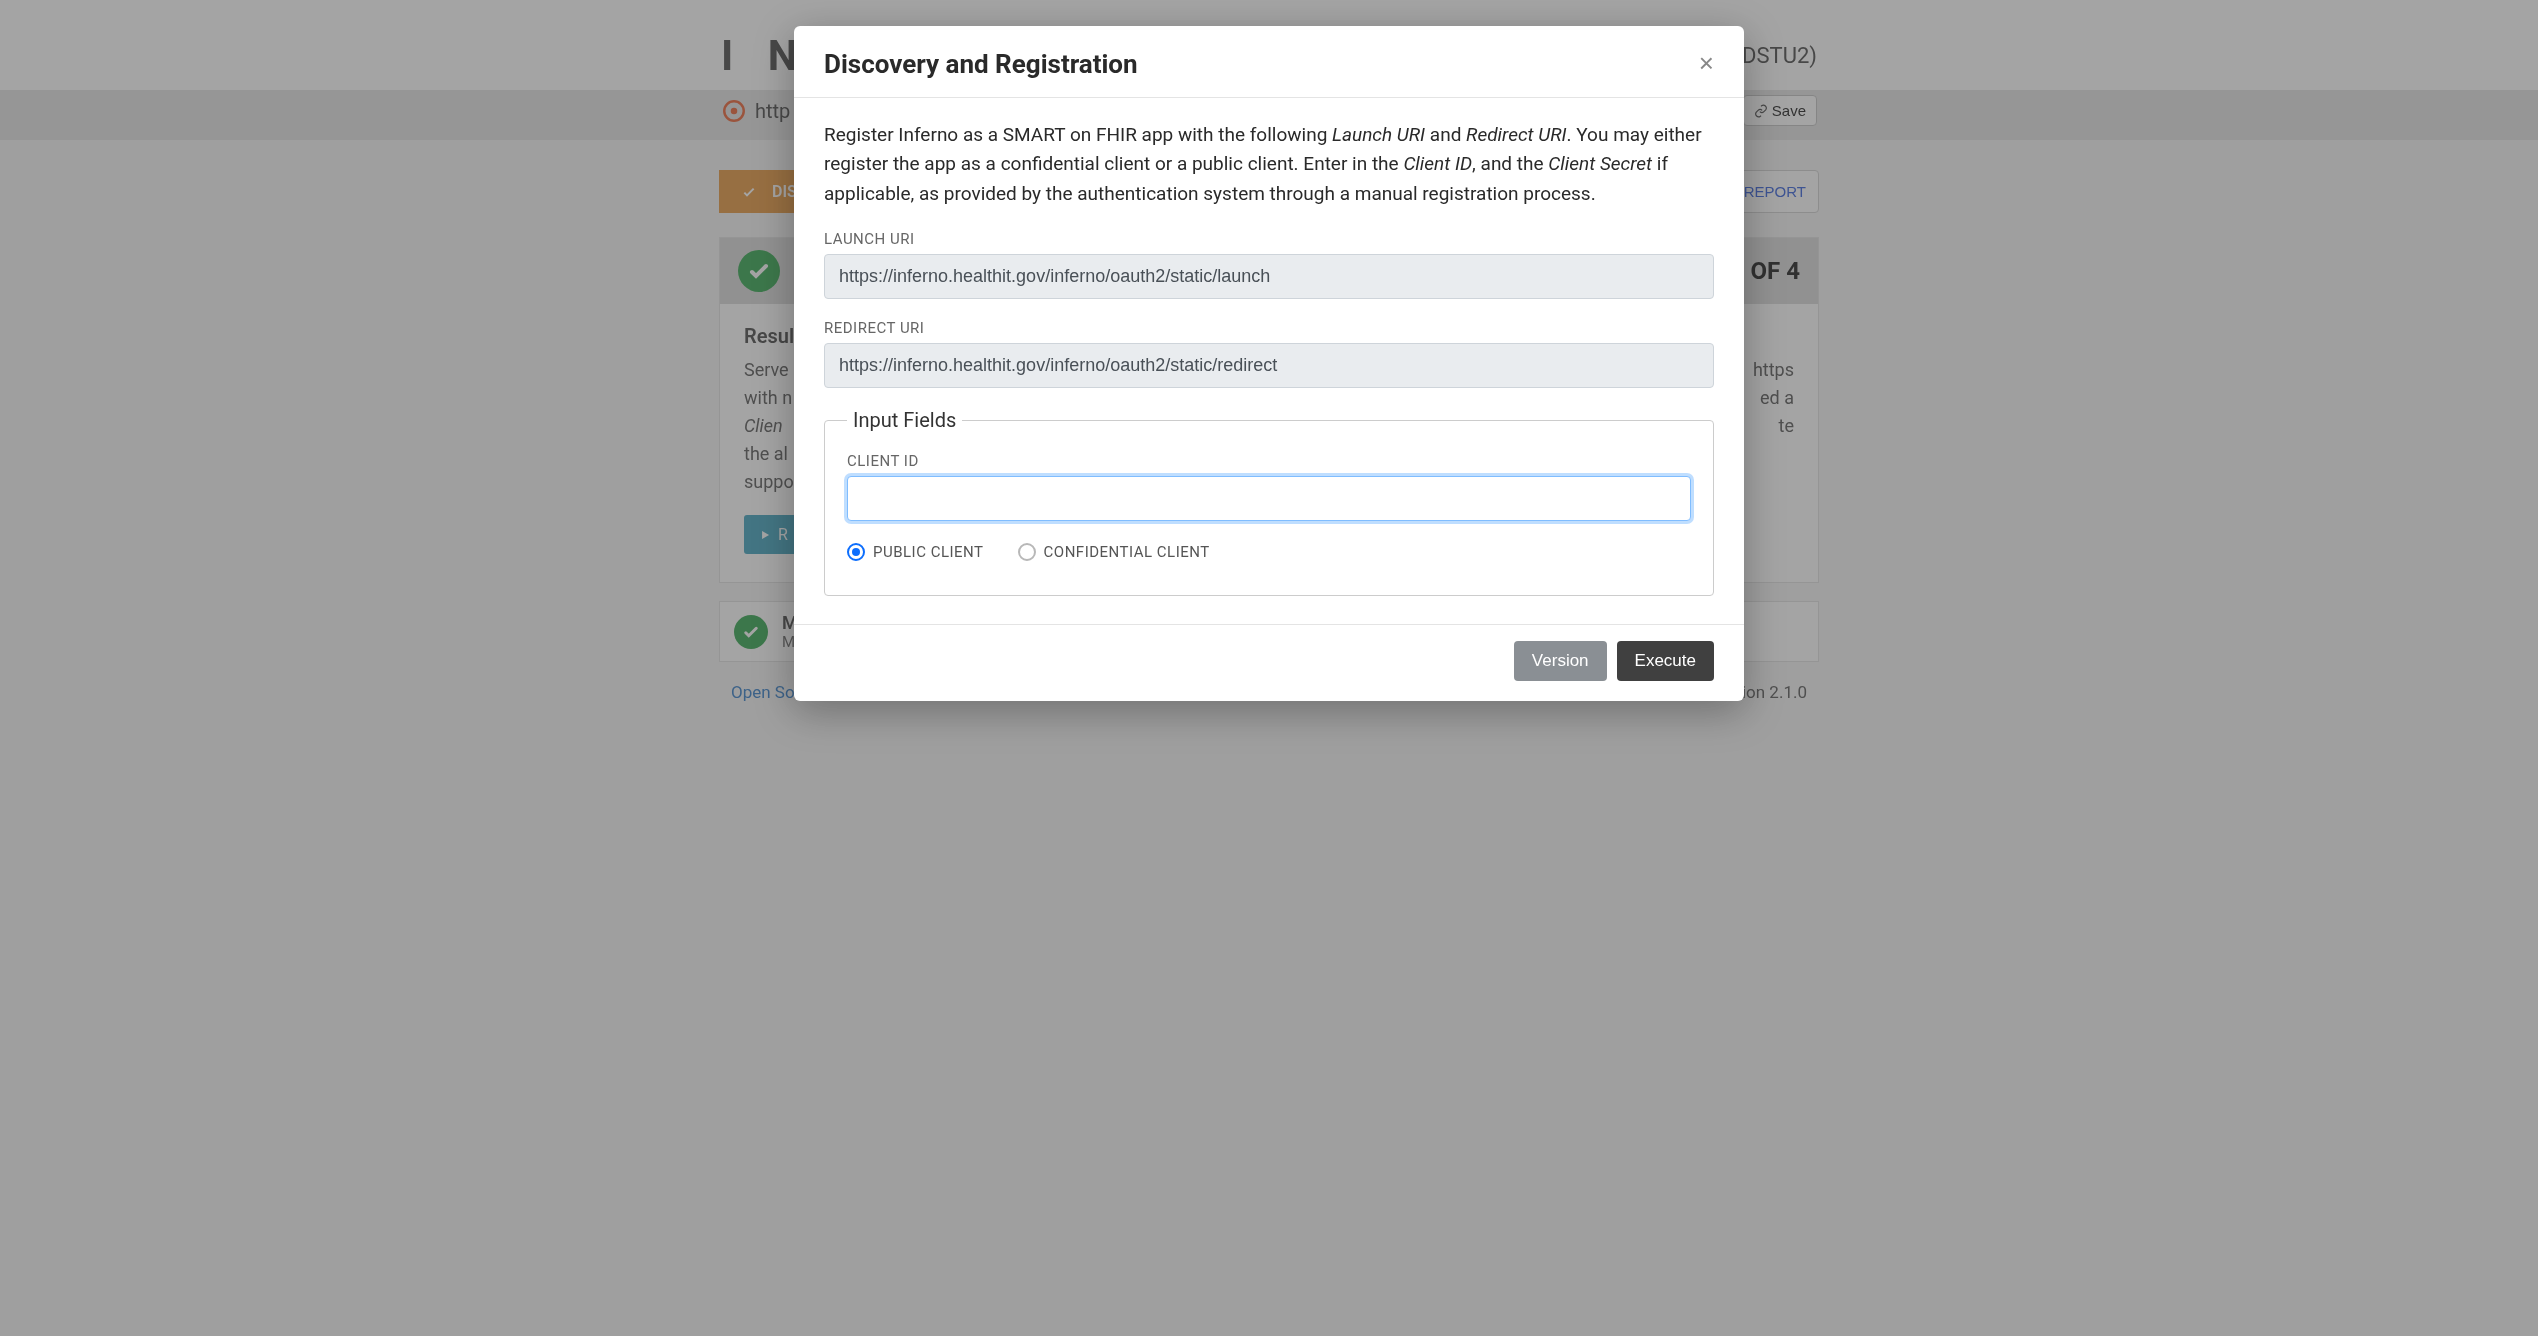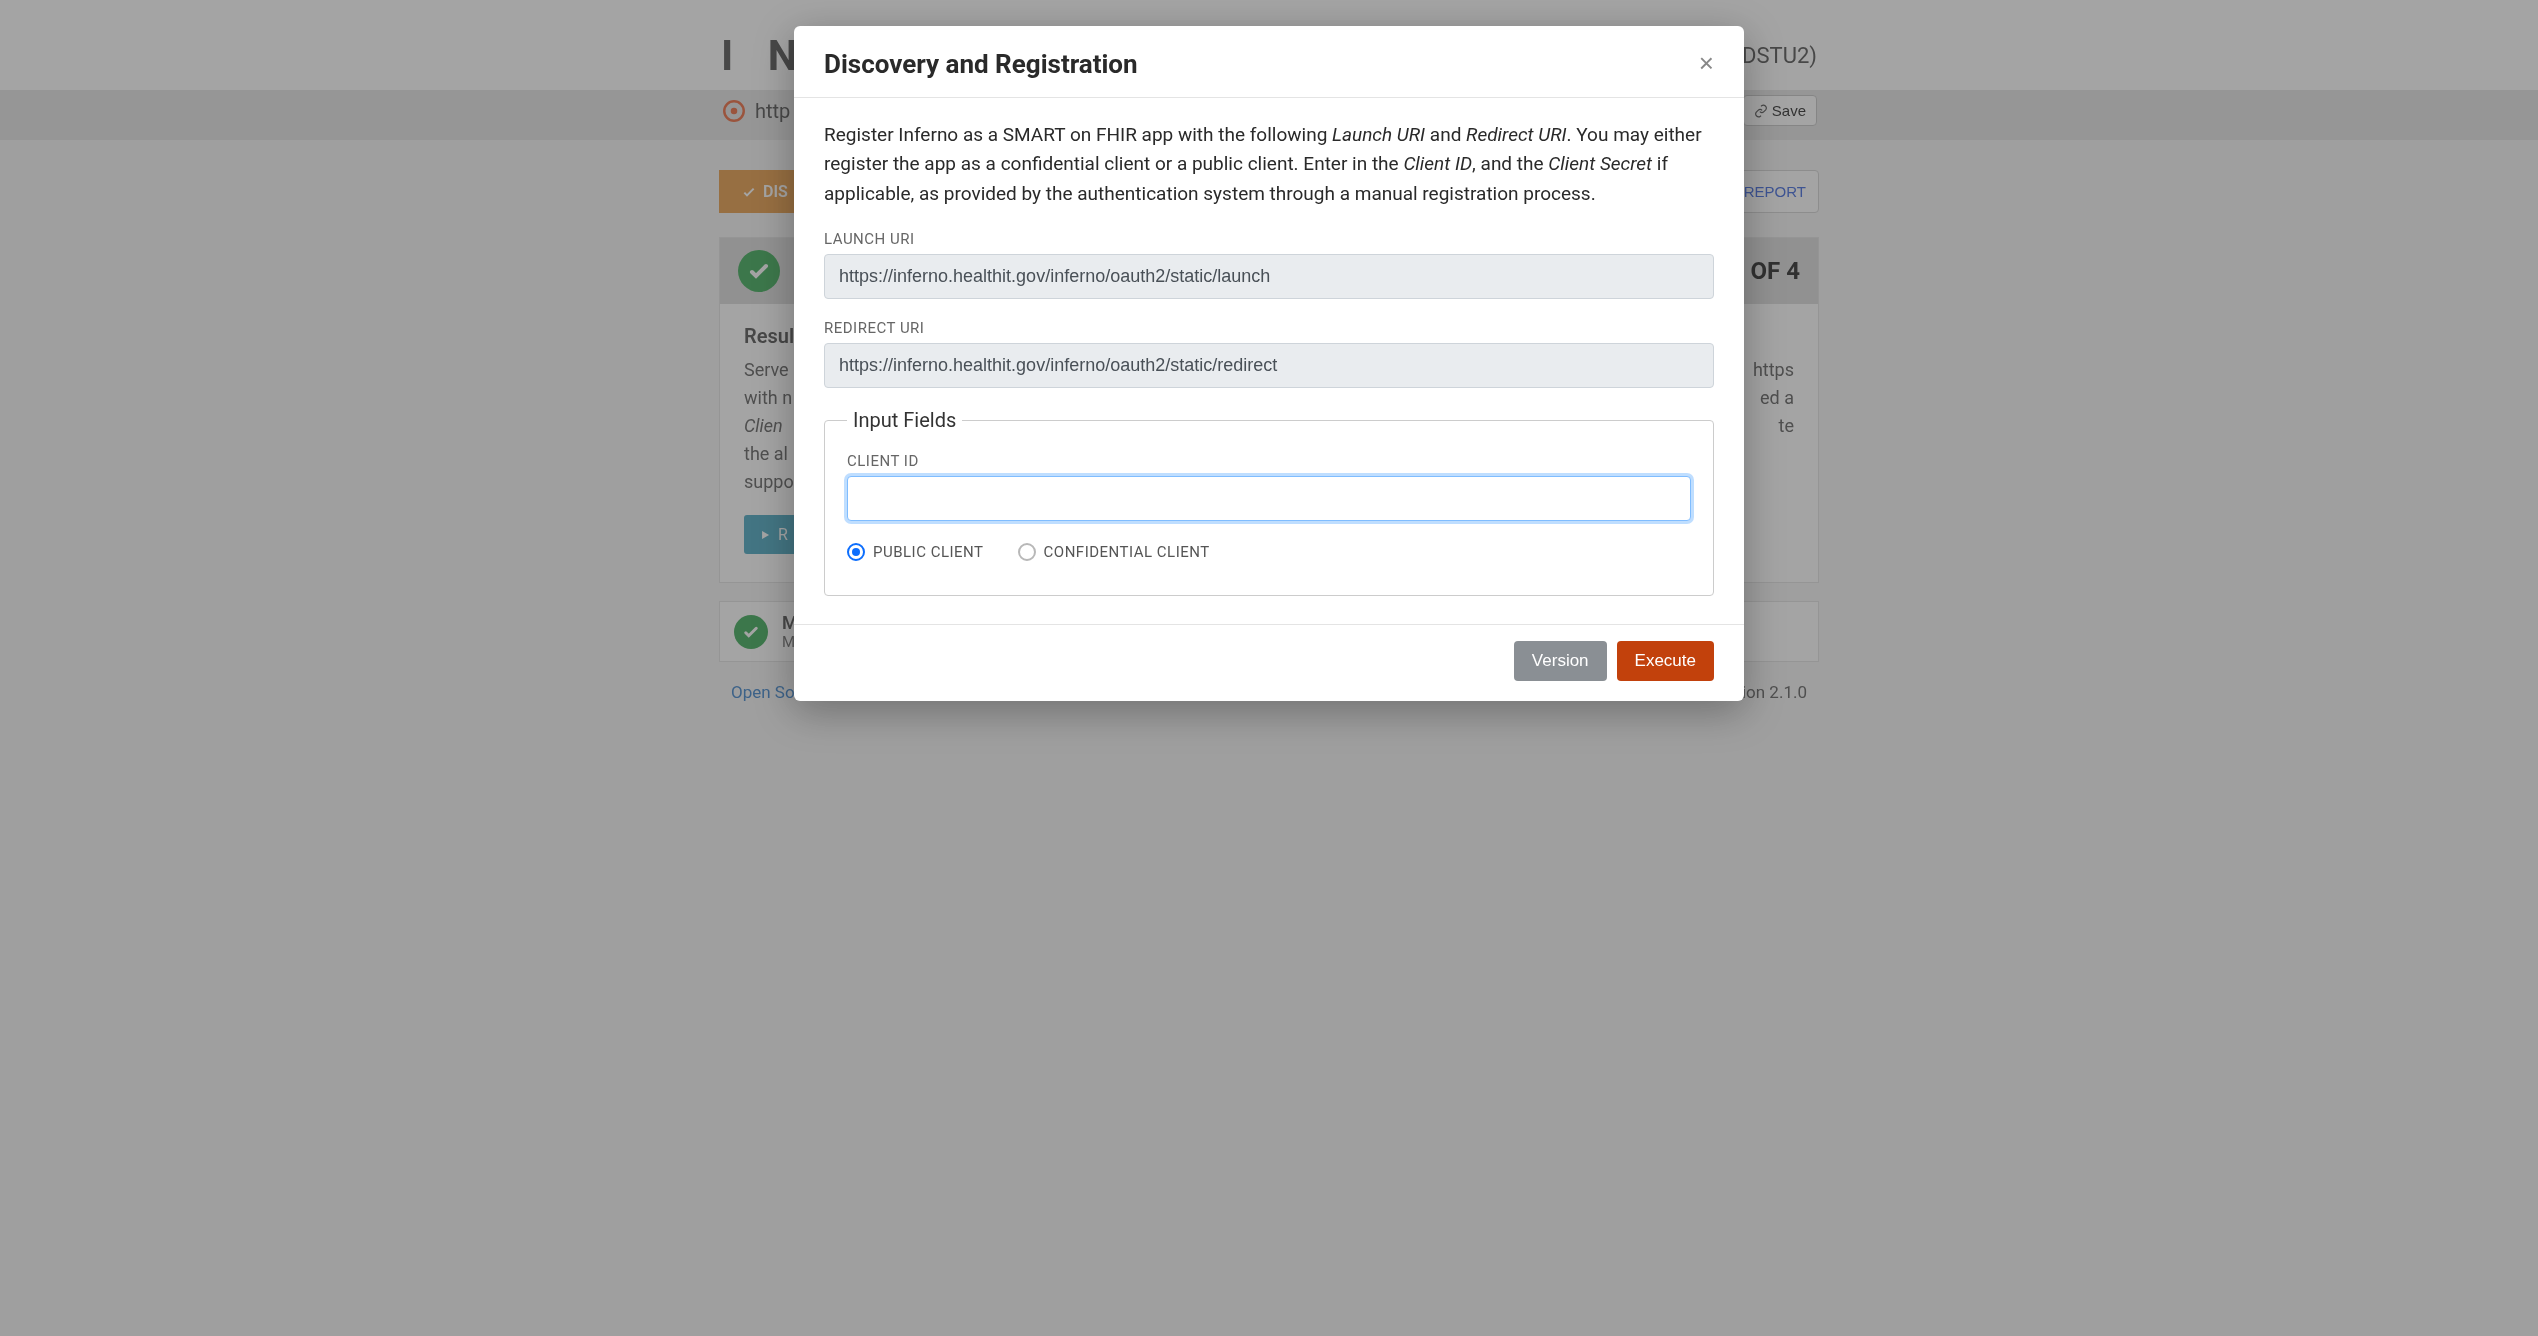--- a/index.html
+++ b/index.html
@@ -16,21 +16,21 @@
   .bg-logo-text { font-size: 42px; font-weight: 700; letter-spacing: 12px; color: #333; }
   .bg-flame { width: 70px; height: 70px; margin-left: -8px; }
   .bg-dstu { font-size: 22px; font-weight: 400; color: #333; margin-left: auto; }
 
   .bg-urlrow { position: absolute; top: -45px; left: 0; right: 0; display: flex; align-items: center; gap: 8px; padding: 0 12px; }
   .bg-urlicon { width: 26px; height: 26px; }
   .bg-url { font-size: 20px; color: #333; }
   .bg-save { margin-left: auto; border: 1px solid #bbb; background: #fff; border-radius: 4px; padding: 6px 10px; font-size: 15px; display: flex; align-items: center; gap: 4px; }
 
   .bg-tabs { display: flex; gap: 0; padding-top: 30px; }
-  .bg-tab-active { background: #e38a26; color: #fff; padding: 12px 22px; font-weight: 600; display: flex; align-items: center; gap: 6px; }
+  .bg-tab-active { background: #e38a26; color: #fff; padding: 12px 22px; font-weight: 600; display: flex; align-items: center; gap: 15px; }
   .bg-report { margin-left: auto; border: 1px solid #ccc; background: #fff; border-radius: 4px; padding: 10px 12px; font-size: 15px; color: #1d4ed8; }
 
   .bg-panel { background: #fff; border: 1px solid #ddd; margin-top: 24px; }
   .bg-panel-head { background: #d6d6d6; padding: 12px 18px; display: flex; align-items: center; gap: 16px; }
   .bg-check { width: 42px; height: 42px; border-radius: 50%; background: #1a9c3a; display: flex; align-items: center; justify-content: center; color: #fff; flex-shrink: 0; }
   .bg-step { margin-left: auto; font-size: 24px; font-weight: 700; color: #000000; }
   .bg-panel-body { padding: 20px 24px 28px; }
   .bg-results-title { font-size: 20px; font-weight: 600; color: #333; margin-bottom: 8px; }
   .bg-result-text { font-size: 18px; color: #444; line-height: 1.55; }
   .bg-result-text em { font-style: italic; }
@@ -63,21 +63,21 @@
   .clientid-input { width: 100%; border: 1px solid #ced4da; border-radius: 4px; padding: 11px 14px; font-size: 18px; outline: none; box-shadow: 0 0 0 3px rgba(0,123,255,0.25); border-color: #80bdff; margin-bottom: 22px; }
   .radios { display: flex; gap: 34px; align-items: center; }
   .radio-item { display: flex; align-items: center; gap: 8px; cursor: pointer; }
   .radio-circle { width: 18px; height: 18px; border-radius: 50%; border: 2px solid #b8b8b8; display: flex; align-items: center; justify-content: center; }
   .radio-circle.checked { border-color: #0d6efd; }
   .radio-dot { width: 8px; height: 8px; border-radius: 50%; background: #0d6efd; }
   .radio-label { font-size: 15px; color: #555; letter-spacing: 0.5px; }
   .modal-foot { border-top: 1px solid #e4e4e4; padding: 16px 30px 20px; display: flex; justify-content: flex-end; gap: 10px; }
   .btn { padding: 10px 18px; border-radius: 4px; font-size: 17px; border: none; cursor: pointer; }
   .btn-cancel { background: #8a8f94; color: #fff; }
-  .btn-execute { background: #c2410c; color: #fff; }
+  .btn-execute { background: #404040; color: #fff; }
 </style>
 </head>
 <body>
 
 <div class="bg-stripe-top"></div>
 <div class="bg-stripe-mid"></div>
 <div class="bg-body">
   <div class="bg-wrap">
     <div class="bg-header">
       <span class="bg-logo-text">I N F</span>

